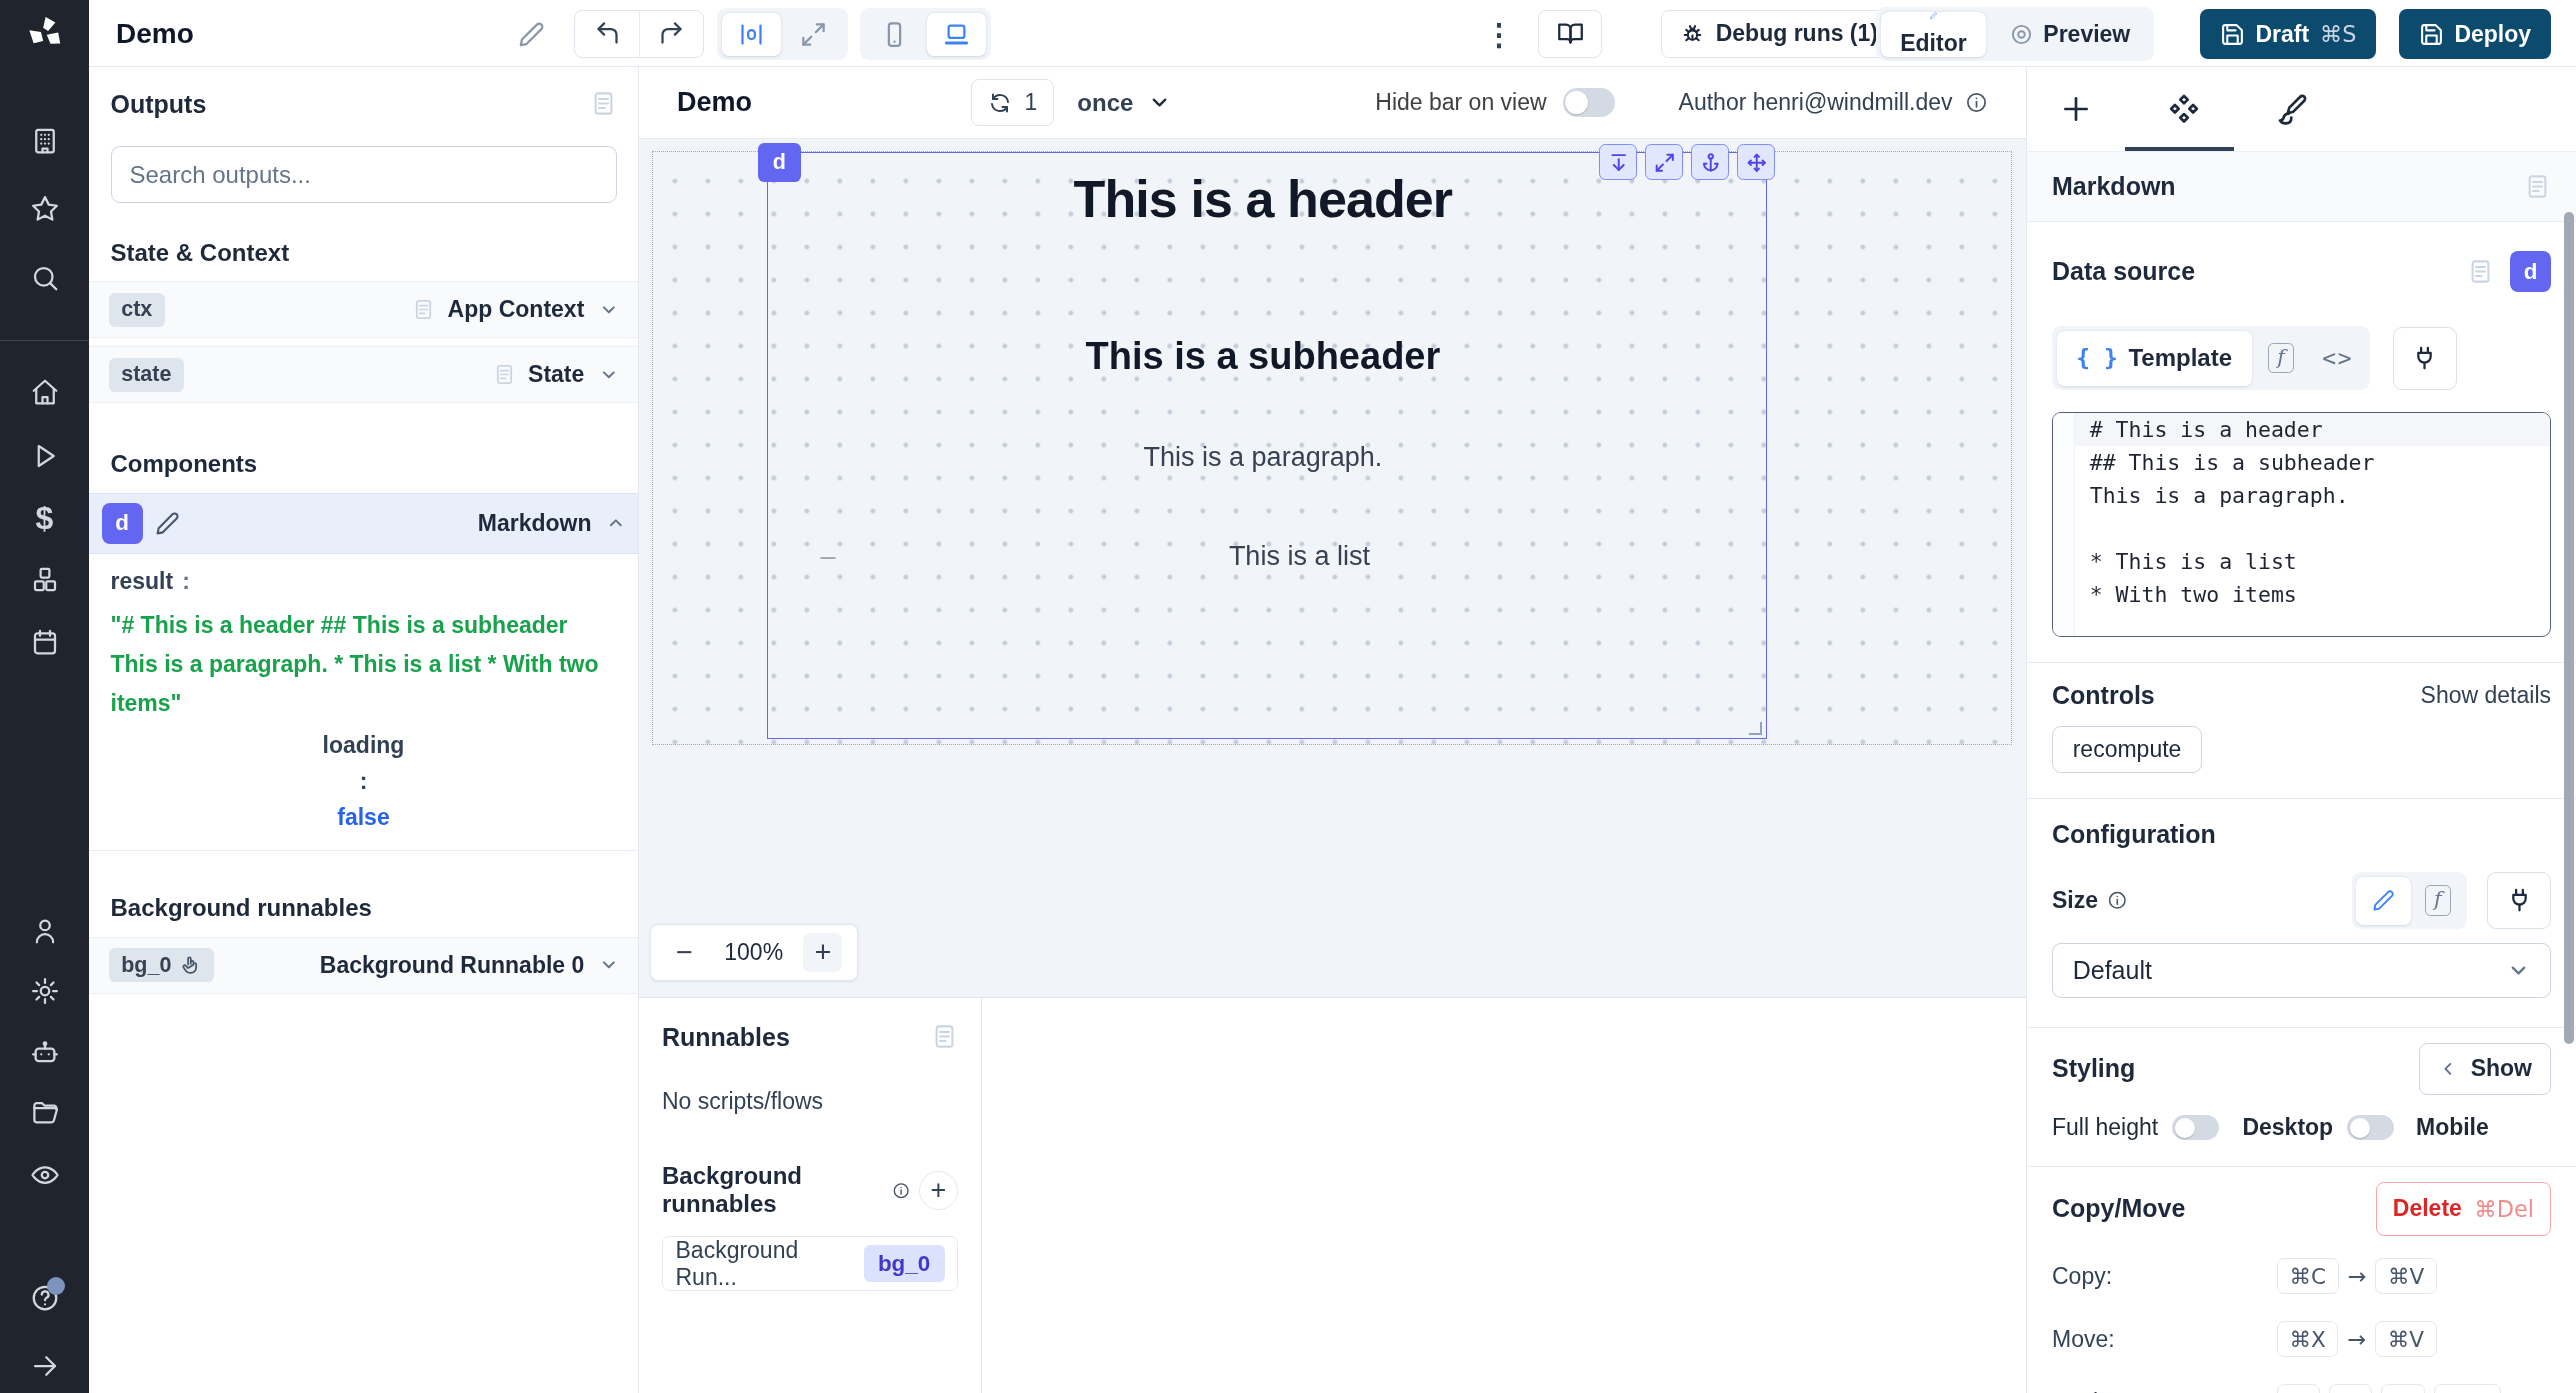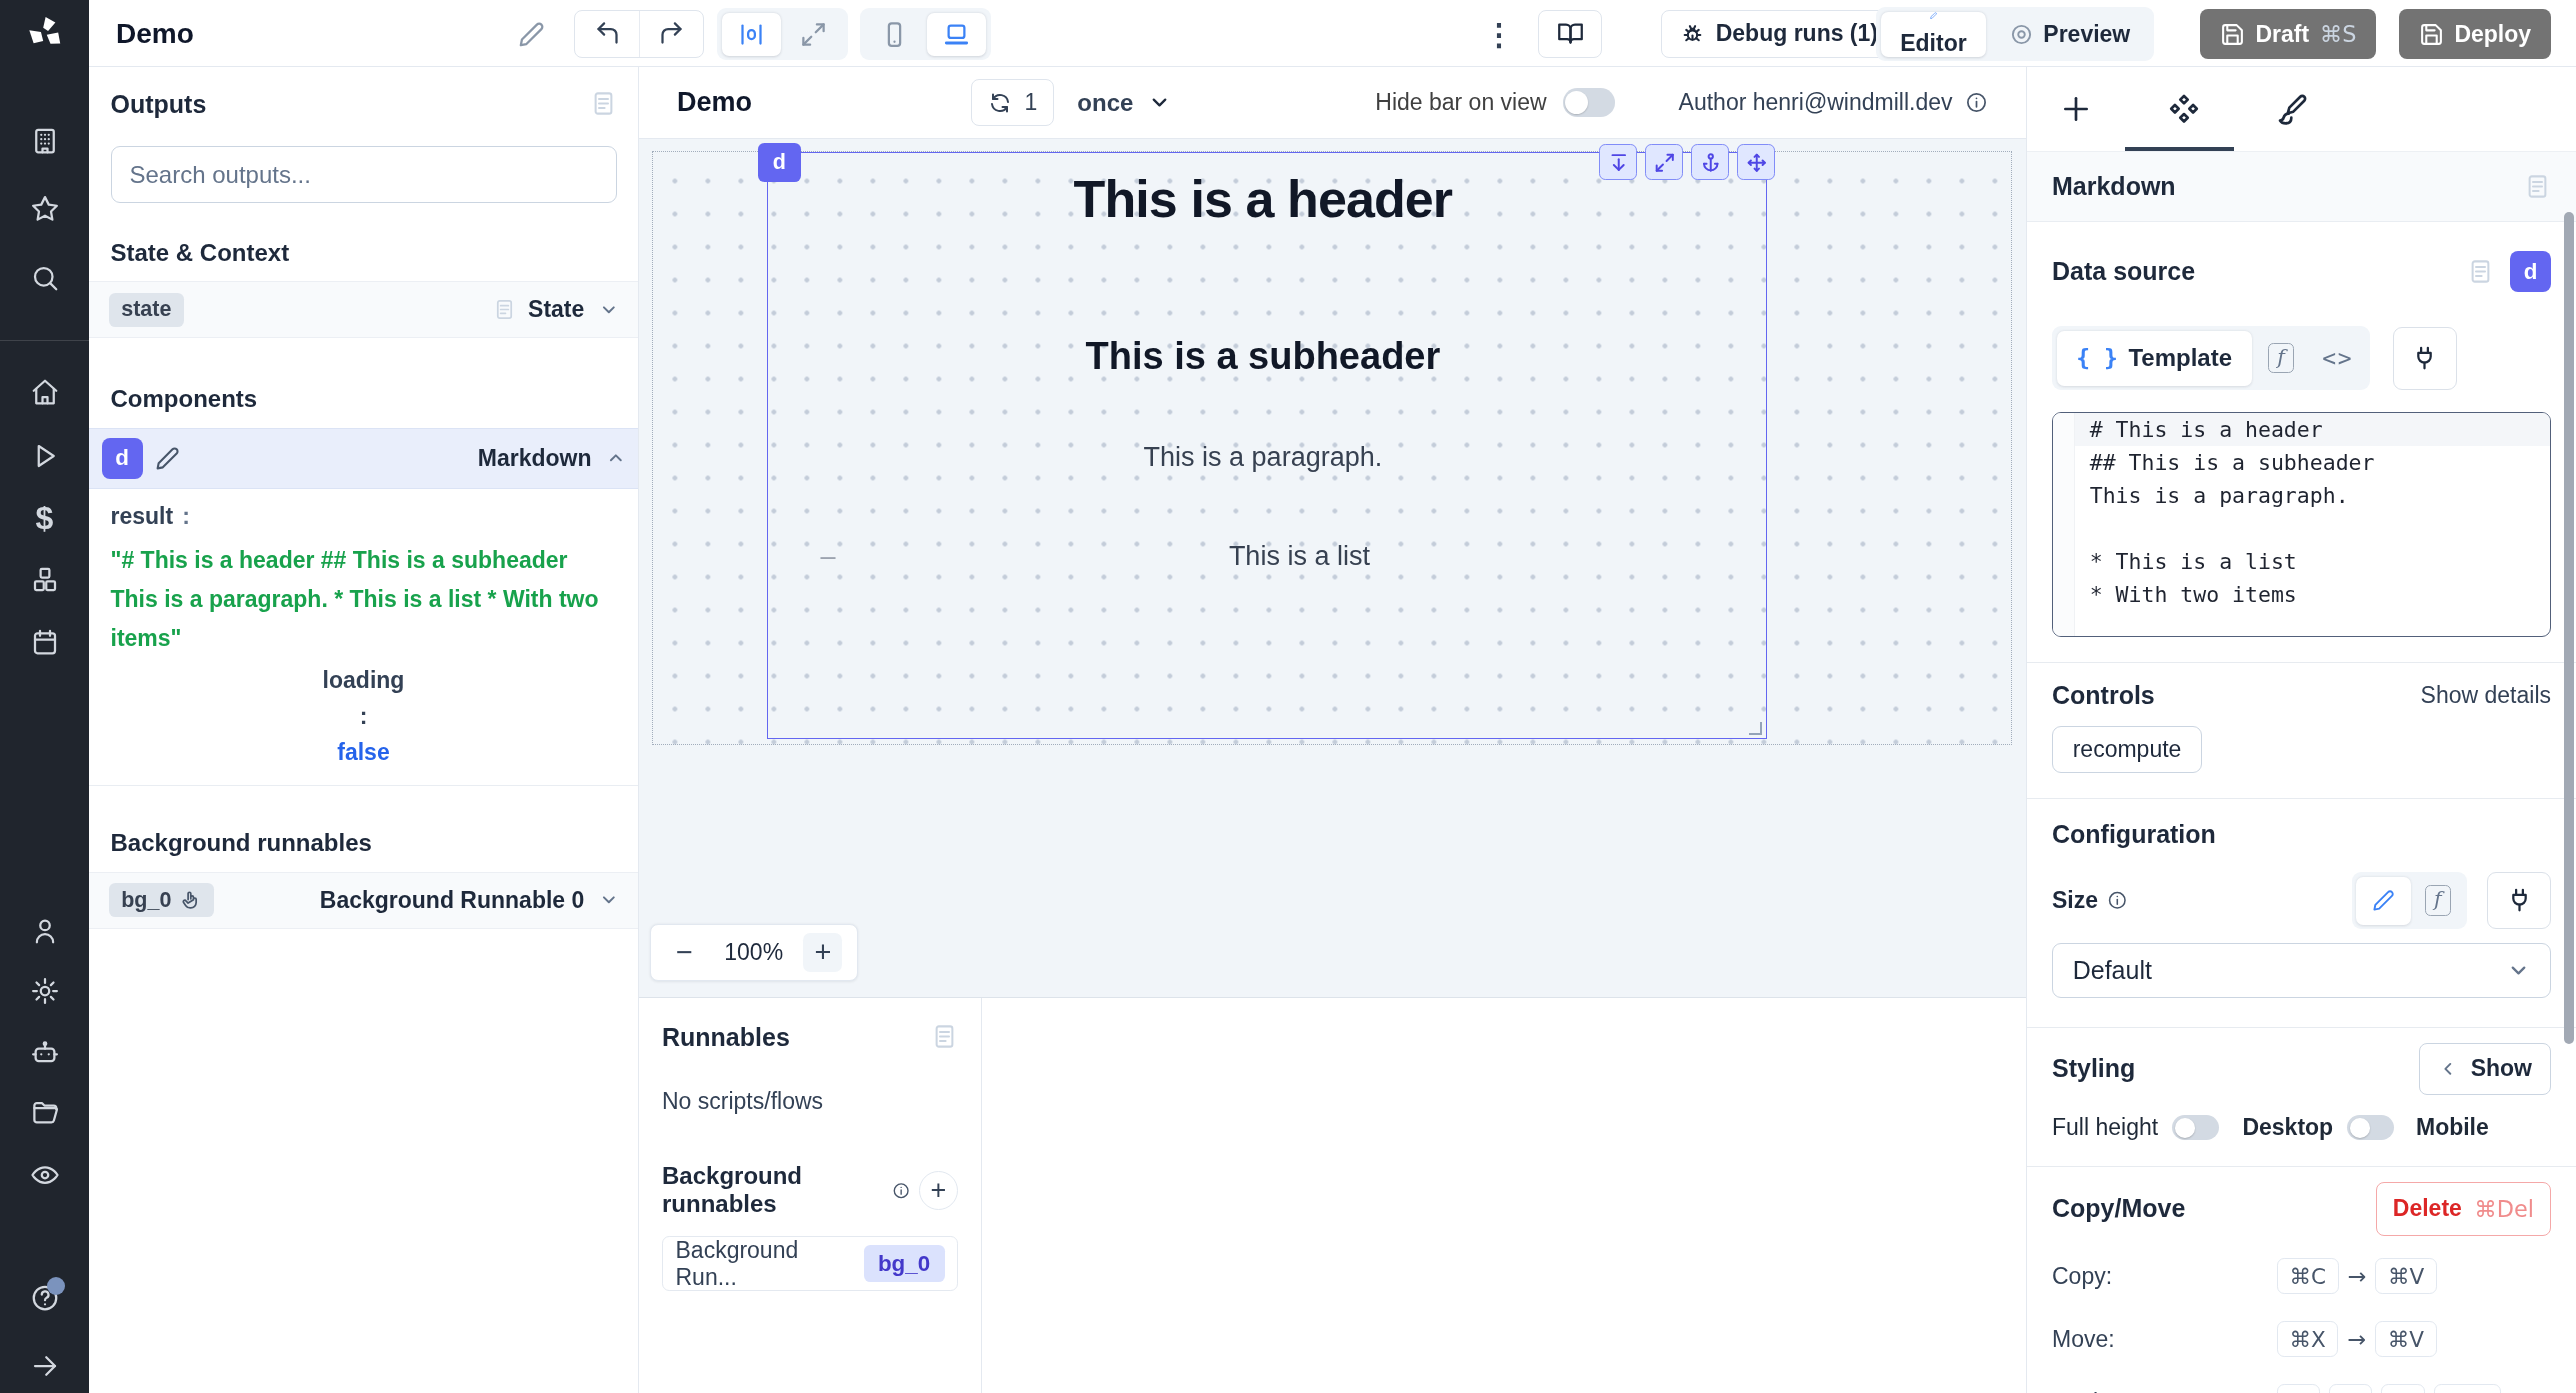--- a/index.html
+++ b/index.html
@@ -27,21 +27,21 @@
   .btn-group { position: absolute; top: 9.8px; height: 48px; display: flex; align-items: stretch; background: #fff; border: 0.9px solid #dfe5ed; border-radius: 8px; overflow: hidden; }
   .btn-group .seg { width: 64px; display: flex; align-items: center; justify-content: center; cursor: pointer; }
   .btn-group .seg + .seg { border-left: 0.9px solid #e7ebf1; }
   .toggle-group { position: absolute; top: 8px; height: 52px; background: #f1f5f9; border-radius: 9px; padding: 4.5px; display: flex; gap: 3.6px; }
   .toggle-group .tg { width: 59px; border-radius: 7.2px; display: flex; align-items: center; justify-content: center; cursor: pointer; }
   .toggle-group .tg.active { background: #fff; box-shadow: 0 0.9px 2.7px rgba(15,23,42,.15); }
   .pillbtn { position: absolute; top: 9.8px; height: 48px; background: #fff; border: 0.9px solid #dfe5ed; border-radius: 8px; display: flex; align-items: center; justify-content: center; gap: 10.7px; padding: 0 18px; font-size: 23px; font-weight: 600; color: #1e293b; cursor: pointer; }
   .seg-ep { position: absolute; top: 7.2px; height: 54px; background: #f1f5f9; border-radius: 9px; padding: 4.5px; display: flex; gap: 3.6px; }
   .seg-ep .opt { display: flex; align-items: center; gap: 10.7px; padding: 0 19.7px; border-radius: 7.2px; font-size: 23px; font-weight: 600; color: #1e293b; cursor: pointer; }
   .seg-ep .opt.active { background: #fff; box-shadow: 0 0.9px 2.7px rgba(15,23,42,.15); flex-direction: column; }
-  .slatebtn { position: absolute; top: 9px; height: 50px; background: #737373; border-radius: 8px; display: flex; align-items: center; gap: 10.7px; padding: 0 19.7px; color: #fff; font-size: 23px; font-weight: 700; cursor: pointer; }
+  .slatebtn { position: absolute; top: 9px; height: 50px; background: #0c4a6e; border-radius: 8px; display: flex; align-items: center; gap: 10.7px; padding: 0 19.7px; color: #fff; font-size: 23px; font-weight: 700; cursor: pointer; }
   .slatebtn .kbd-hint { color: #cbd5e1; font-weight: 400; font-family: "DejaVu Sans", sans-serif; font-size: 22.4px; }
   .slatebtn .sic { width: 25px; height: 25px; stroke: #fff; fill: none; stroke-width: 2; stroke-linecap: round; stroke-linejoin: round; }
 
   .content { display: flex; height: 1326px; }
 
   
   .outputs { width: 550px; border-right: 0.9px solid #e4e9f0; background: #fff; flex-shrink: 0; overflow: hidden; }
   .pan-head { display: flex; justify-content: space-between; align-items: flex-start; padding: 23px 21.5px 0; }
   .sec-title { font-size: 25px; font-weight: 700; color: #1e293b; }
   .doc-ic { width: 27px; height: 27px; stroke: #cbd5e1; fill: none; stroke-width: 1.8; stroke-linecap: round; }
@@ -396,20 +396,34 @@
               <rect x="5" y="3" width="14" height="18" rx="2"></rect>
               <line x1="8" y1="8" x2="16" y2="8"></line>
               <line x1="8" y1="12" x2="16" y2="12"></line>
               <line x1="8" y1="16" x2="13" y2="16"></line>
             </svg>
         </div>
         <div class="search">
           <input placeholder="Search outputs..." style="">
         </div>
         <div class="sub-title">State &amp; Context</div>
+        <div class="out-row">
+          <span class="chip">ctx</span>
+          <span class="spacer"></span>
+          <svg class="doc-ic" style="width:23px;height:23px" viewBox="0 0 24 24">
+              <rect x="5" y="3" width="14" height="18" rx="2"></rect>
+              <line x1="8" y1="8" x2="16" y2="8"></line>
+              <line x1="8" y1="12" x2="16" y2="12"></line>
+              <line x1="8" y1="16" x2="13" y2="16"></line>
+            </svg>
+          <span class="row-label">App Context</span>
+          <svg class="chev" viewBox="0 0 24 24">
+              <polyline points="6 9 12 15 18 9"></polyline>
+            </svg>
+        </div>
         <div class="out-row">
           <span class="chip">state</span>
           <span class="spacer"></span>
           <svg class="doc-ic" style="width:23px;height:23px" viewBox="0 0 24 24">
               <rect x="5" y="3" width="14" height="18" rx="2"></rect>
               <line x1="8" y1="8" x2="16" y2="8"></line>
               <line x1="8" y1="12" x2="16" y2="12"></line>
               <line x1="8" y1="16" x2="13" y2="16"></line>
             </svg>
           <span class="row-label">State</span>

